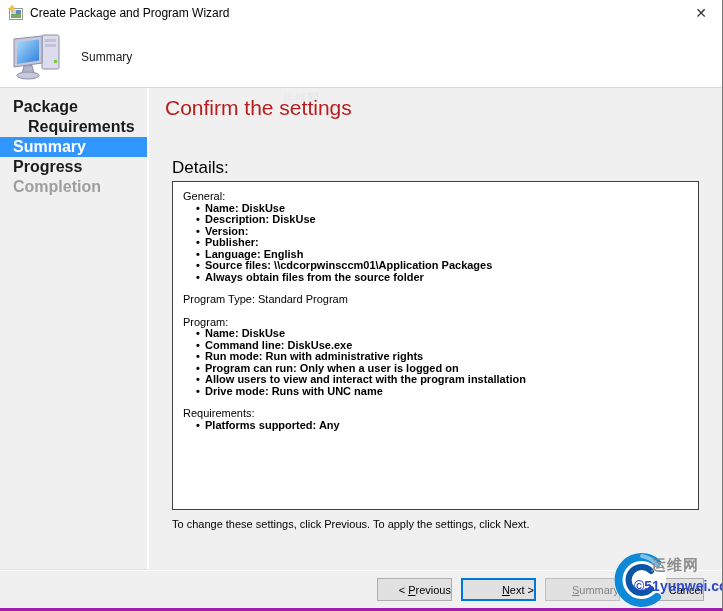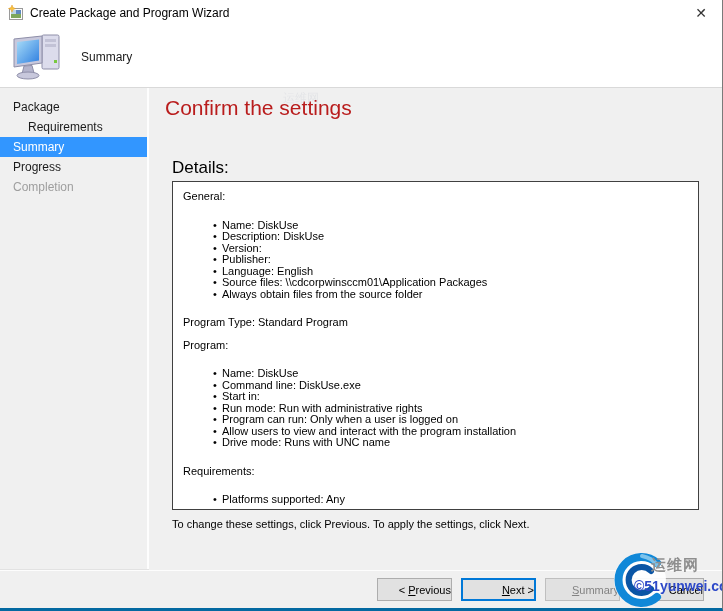--- a/index.html
+++ b/index.html
@@ -2,21 +2,21 @@
 <html><head>
 <meta charset="utf-8">
 <style>
   * { margin:0; padding:0; box-sizing:border-box; }
   html,body { width:723px; height:611px; background:#fff; }
   body { font-family:"Liberation Sans","DejaVu Sans",sans-serif; }
 
   .window {
     width:723px; height:611px; background:#fff;
     display:flex; flex-direction:column; position:relative; overflow:hidden;
-    border-right:1px solid #7a7a7a; border-bottom:3px solid #0369a1;
+    border-right:1px solid #7a7a7a; border-bottom:3px solid #a21caf;
   }
 
   
   .titlebar { height:26px; display:flex; align-items:center; padding-left:8px; background:#fff; flex:0 0 auto; }
   .app-icon { width:16px; height:16px; margin-right:6px; display:inline-block; }
   .win-title { font-size:12px; color:#000; }
   .close-btn {
     margin-left:auto; width:42px; height:26px; border:none; background:transparent;
     font-size:14px; color:#333; line-height:26px; text-align:center; font-family:inherit;
   }
@@ -25,39 +25,39 @@
   .header { height:62px; background:#fff; display:flex; align-items:center; padding-left:12px; gap:17px; border-bottom:1px solid #d9d9d9; flex:0 0 auto; }
   .pc-icon { width:52px; height:48px; }
   .step-title { font-size:12px; color:#1b1b1b; }
 
   
   .body { flex:1 1 auto; display:flex; background:#f0f0f0; min-height:0; }
   .sidebar { width:147px; background:#f0f0f0; padding-top:9px; flex:0 0 auto; }
   .v-divider { width:2px; background:#fdfdfd; flex:0 0 auto; }
   .content { flex:1 1 auto; position:relative; background:#f0f0f0; }
 
-  .sb-item { height:20px; line-height:20px; padding-left:13px; font-size:12px; font-weight:normal; color:#1b1b1b; white-space:nowrap; }
+  .sb-item { height:20px; line-height:20px; padding-left:13px; font-size:16px; font-weight:bold; color:#1b1b1b; white-space:nowrap; }
   .sb-item.sub { padding-left:28px; }
   .sb-item.selected { background:#3296ff; color:#fff; }
   .sb-item.disabled { color:#9e9e9e; }
 
   .page-heading { font-size:21px; font-weight:normal; color:#b91c1c; margin:8px 0 0 16px; }
 
   .faint-wm { position:absolute; left:134px; top:2px; font-size:12px; color:#8a93a8; opacity:0.12; pointer-events:none; white-space:nowrap; }
 
   .details-wrap { margin:38px 23px 0 23px; }
   .details-label { font-size:17px; color:#000; margin-bottom:3px; }
   .details-box {
     height:329px; background:#fff; border:1px solid #404040;
     padding:9px 6px 0 10px; overflow:hidden;
     font-size:11px; line-height:11.5px; color:#000;
   }
   .section { margin-bottom:11px; }
   .sec-title { font-size:11px; }
-  .section ul { list-style:none; padding-left:13px; margin:17px; }
+  .section ul { list-style:none; padding-left:13px; margin:0;font-weight:bold; }
   .section li { position:relative; padding-left:9px; }
   .section li::before { content:"\2022"; position:absolute; left:0; top:0; font-size:11px; }
 
   .footnote { font-size:11px; color:#000; margin:8px 0 0 23px; }
 
   
   .buttonbar {
     flex:0 0 38px; background:#f0f0f0; border-top:1px solid #fdfdfd;
     box-shadow:0 -1px 0 #e2e2e2;
     display:flex; align-items:center; justify-content:flex-end; padding-right:18px;
@@ -145,21 +145,20 @@
               </ul>
             </div>
             <div class="section">
               <div class="sec-title">Program Type: Standard Program</div>
             </div>
             <div class="section">
               <div class="sec-title">Program:</div>
               <ul>
                 <li>Name: DiskUse</li>
                 <li>Command line: DiskUse.exe</li>
-                <li>Start in:</li>
                 <li>Run mode: Run with administrative rights</li>
                 <li>Program can run: Only when a user is logged on</li>
                 <li>Allow users to view and interact with the program installation</li>
                 <li>Drive mode: Runs with UNC name</li>
               </ul>
             </div>
             <div class="section">
               <div class="sec-title">Requirements:</div>
               <ul>
                 <li>Platforms supported: Any</li>

